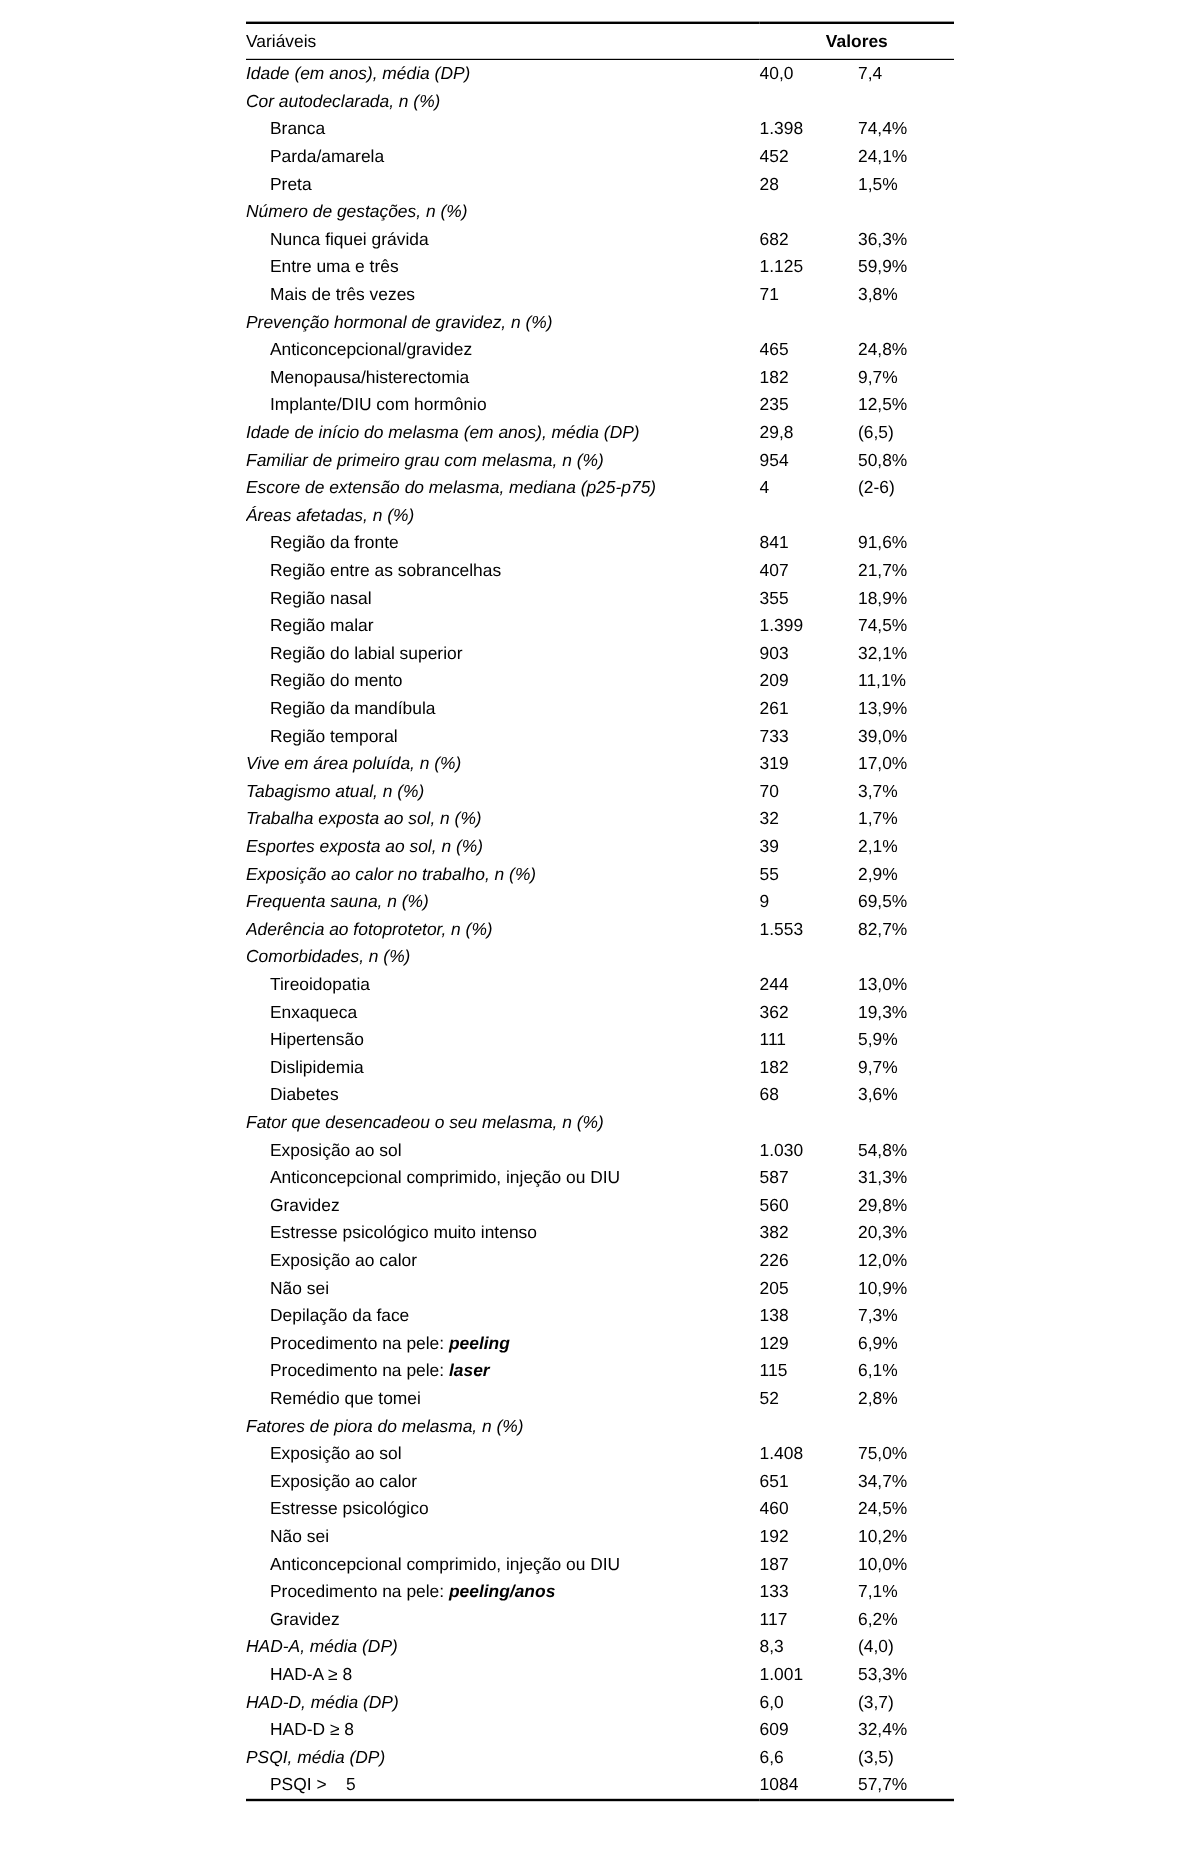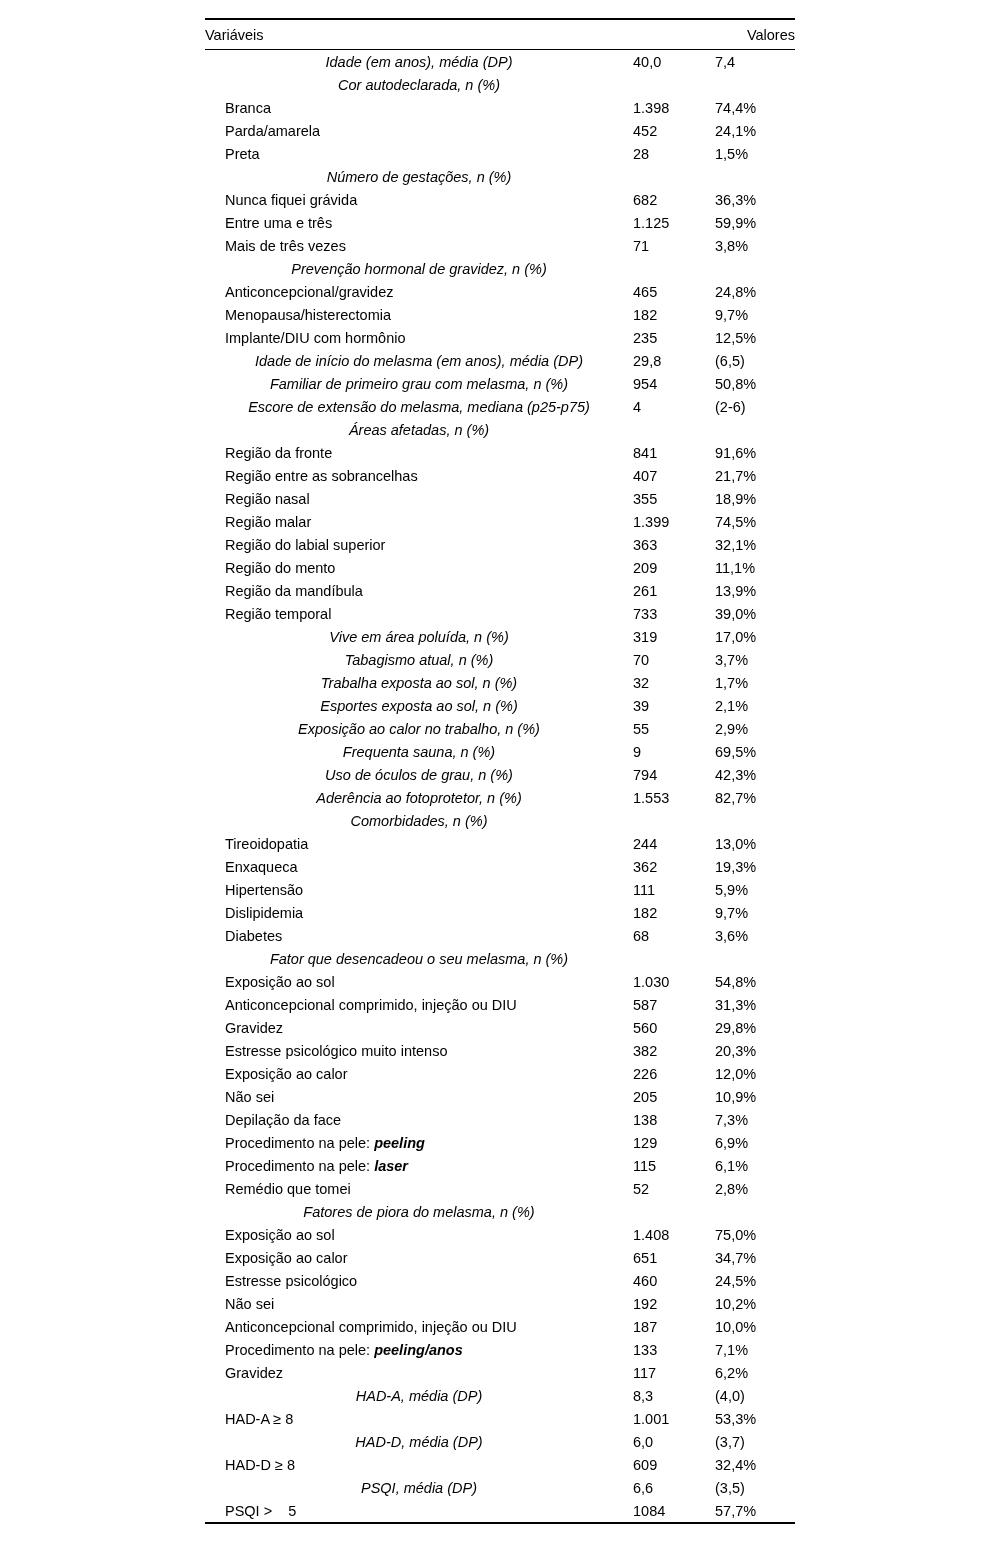--- a/index.html
+++ b/index.html
@@ -37,31 +37,31 @@
     vertical-align: middle;
     white-space: pre;
     overflow: hidden;
   }
   thead th {
     height: 29px;
     border-bottom: 1.5px solid #000;
     text-align: left;
   }
   thead th.valhead {
-    text-align: right;
+    text-align: center;
+    font-weight: bold;
   }
   tbody td {
     height: 23px;
   }
   td.label.item {
     padding-left: 20px;
   }
   td.label.category {
     font-style: italic;
-    text-align: center;
   }
   td.label em {
     font-style: italic;
     font-weight: 700;
   }
   td.val {
     text-align: left;
   }
 </style>
 </head>
@@ -181,21 +181,21 @@
           <td class="val">355</td>
           <td class="val">18,9%</td>
         </tr>
         <tr>
           <td class="label item">Região malar</td>
           <td class="val">1.399</td>
           <td class="val">74,5%</td>
         </tr>
         <tr>
           <td class="label item">Região do labial superior</td>
-          <td class="val">363</td>
+          <td class="val">903</td>
           <td class="val">32,1%</td>
         </tr>
         <tr>
           <td class="label item">Região do mento</td>
           <td class="val">209</td>
           <td class="val">11,1%</td>
         </tr>
         <tr>
           <td class="label item">Região da mandíbula</td>
           <td class="val">261</td>
@@ -228,25 +228,20 @@
         </tr>
         <tr>
           <td class="label category">Exposição ao calor no trabalho, n (%)</td>
           <td class="val">55</td>
           <td class="val">2,9%</td>
         </tr>
         <tr>
           <td class="label category">Frequenta sauna, n (%)</td>
           <td class="val">9</td>
           <td class="val">69,5%</td>
-        </tr>
-        <tr>
-          <td class="label category">Uso de óculos de grau, n (%)</td>
-          <td class="val">794</td>
-          <td class="val">42,3%</td>
         </tr>
         <tr>
           <td class="label category">Aderência ao fotoprotetor, n (%)</td>
           <td class="val">1.553</td>
           <td class="val">82,7%</td>
         </tr>
         <tr>
           <td class="label category">Comorbidades, n (%)</td>
           <td class="val"></td>
           <td class="val"></td>

